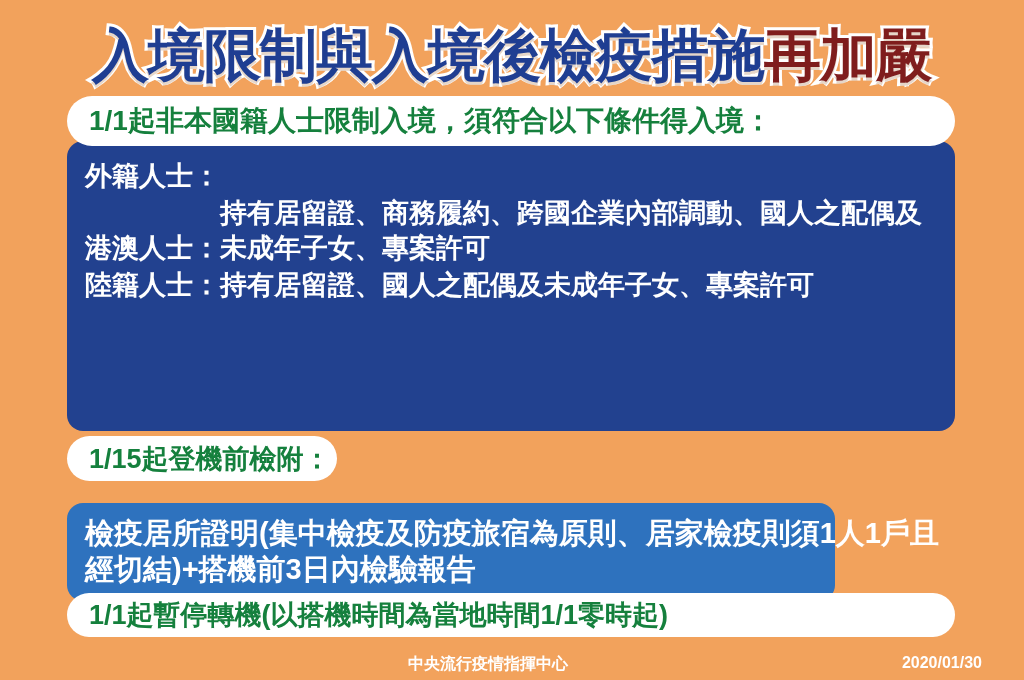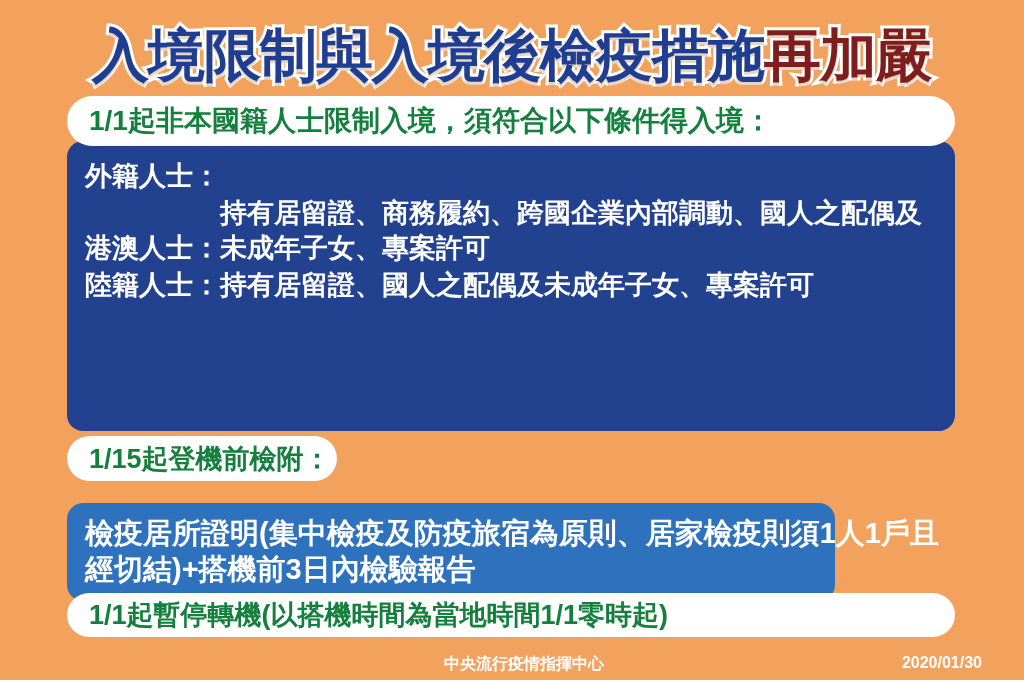--- a/index.html
+++ b/index.html
@@ -92,21 +92,21 @@
   #pill-transit{
     left:67px; top:593px; width:888px; height:44px;
     padding-left:22px; font-size:27px; border-radius:999px;
   }
 
   
   .footer{
     position:absolute; left:0; top:646px; width:1024px; height:34px;
     color:#ffffff; font-size:16px; font-weight:bold;
   }
-  #footer-org{ position:absolute; left:408px; top:8px;margin-left:36px; }
+  #footer-org{ position:absolute; left:408px; top:8px; }
   #footer-date{ position:absolute; right:42px; top:8px; }
 </style>
 </head>
 <body>
 
 <div class="title-bar">
   <span class="title-text t-blue">入境限制與入境後檢疫措施</span>
     <span class="title-text t-red">再加嚴</span>
 </div>
 

